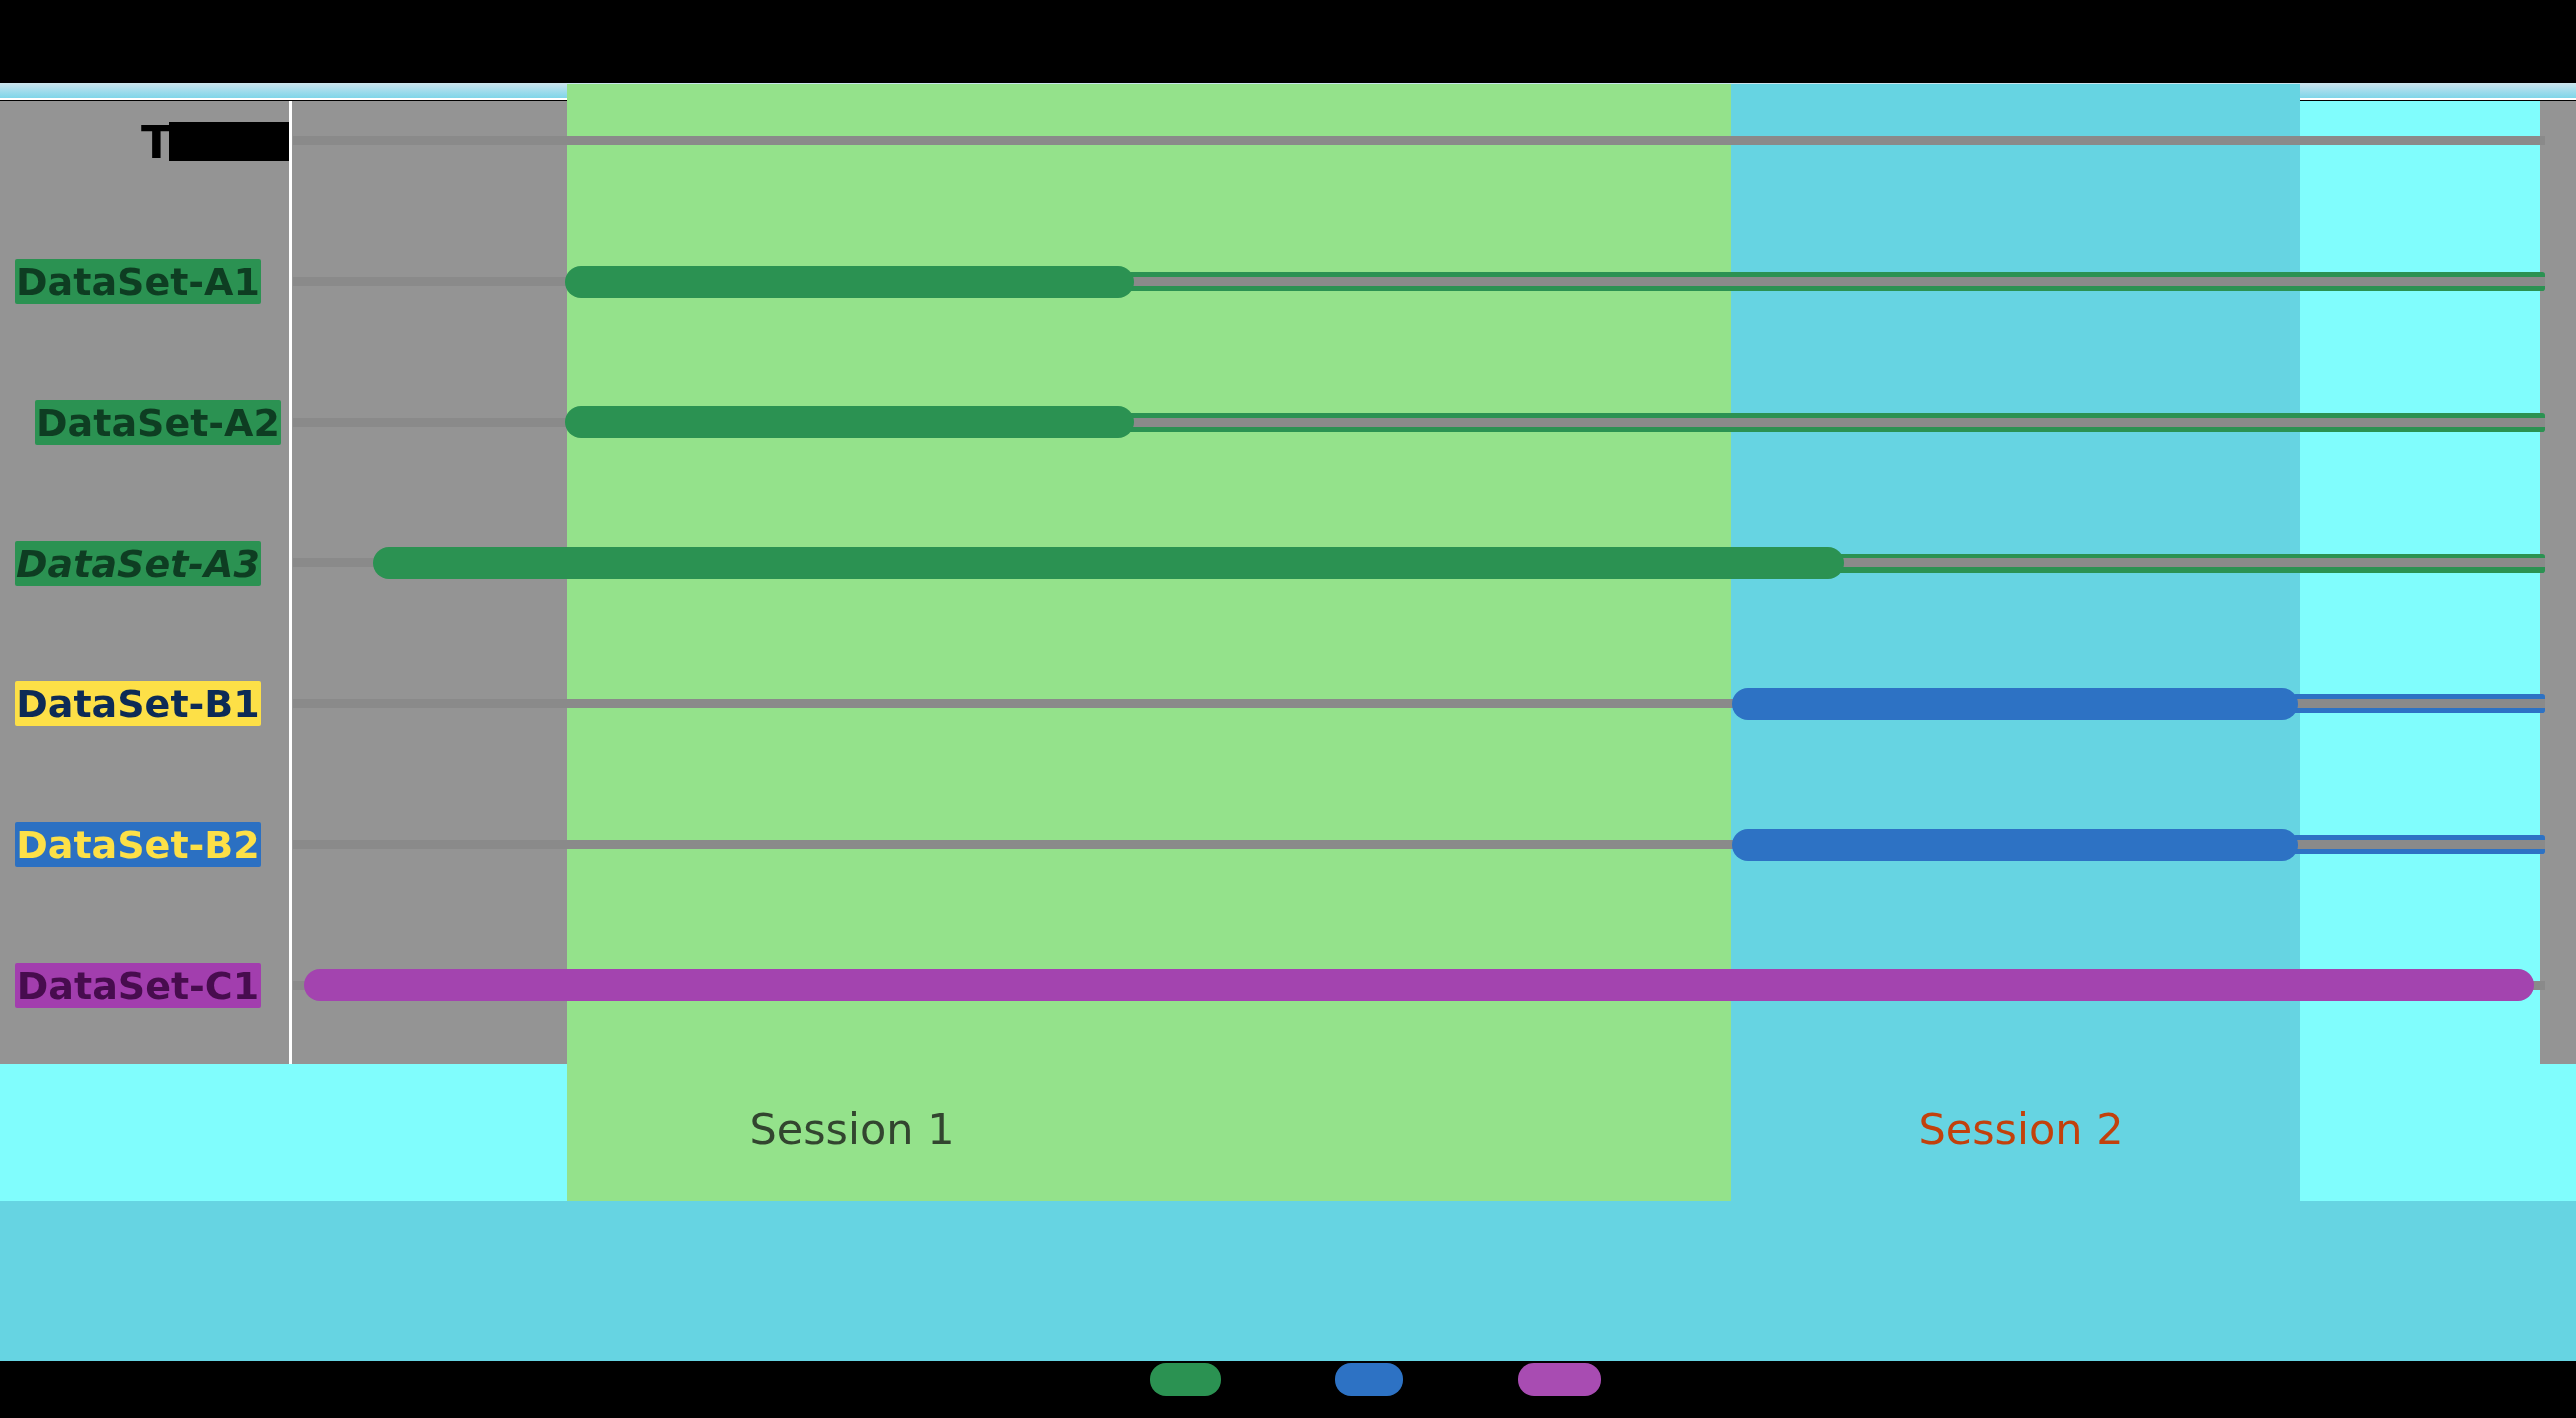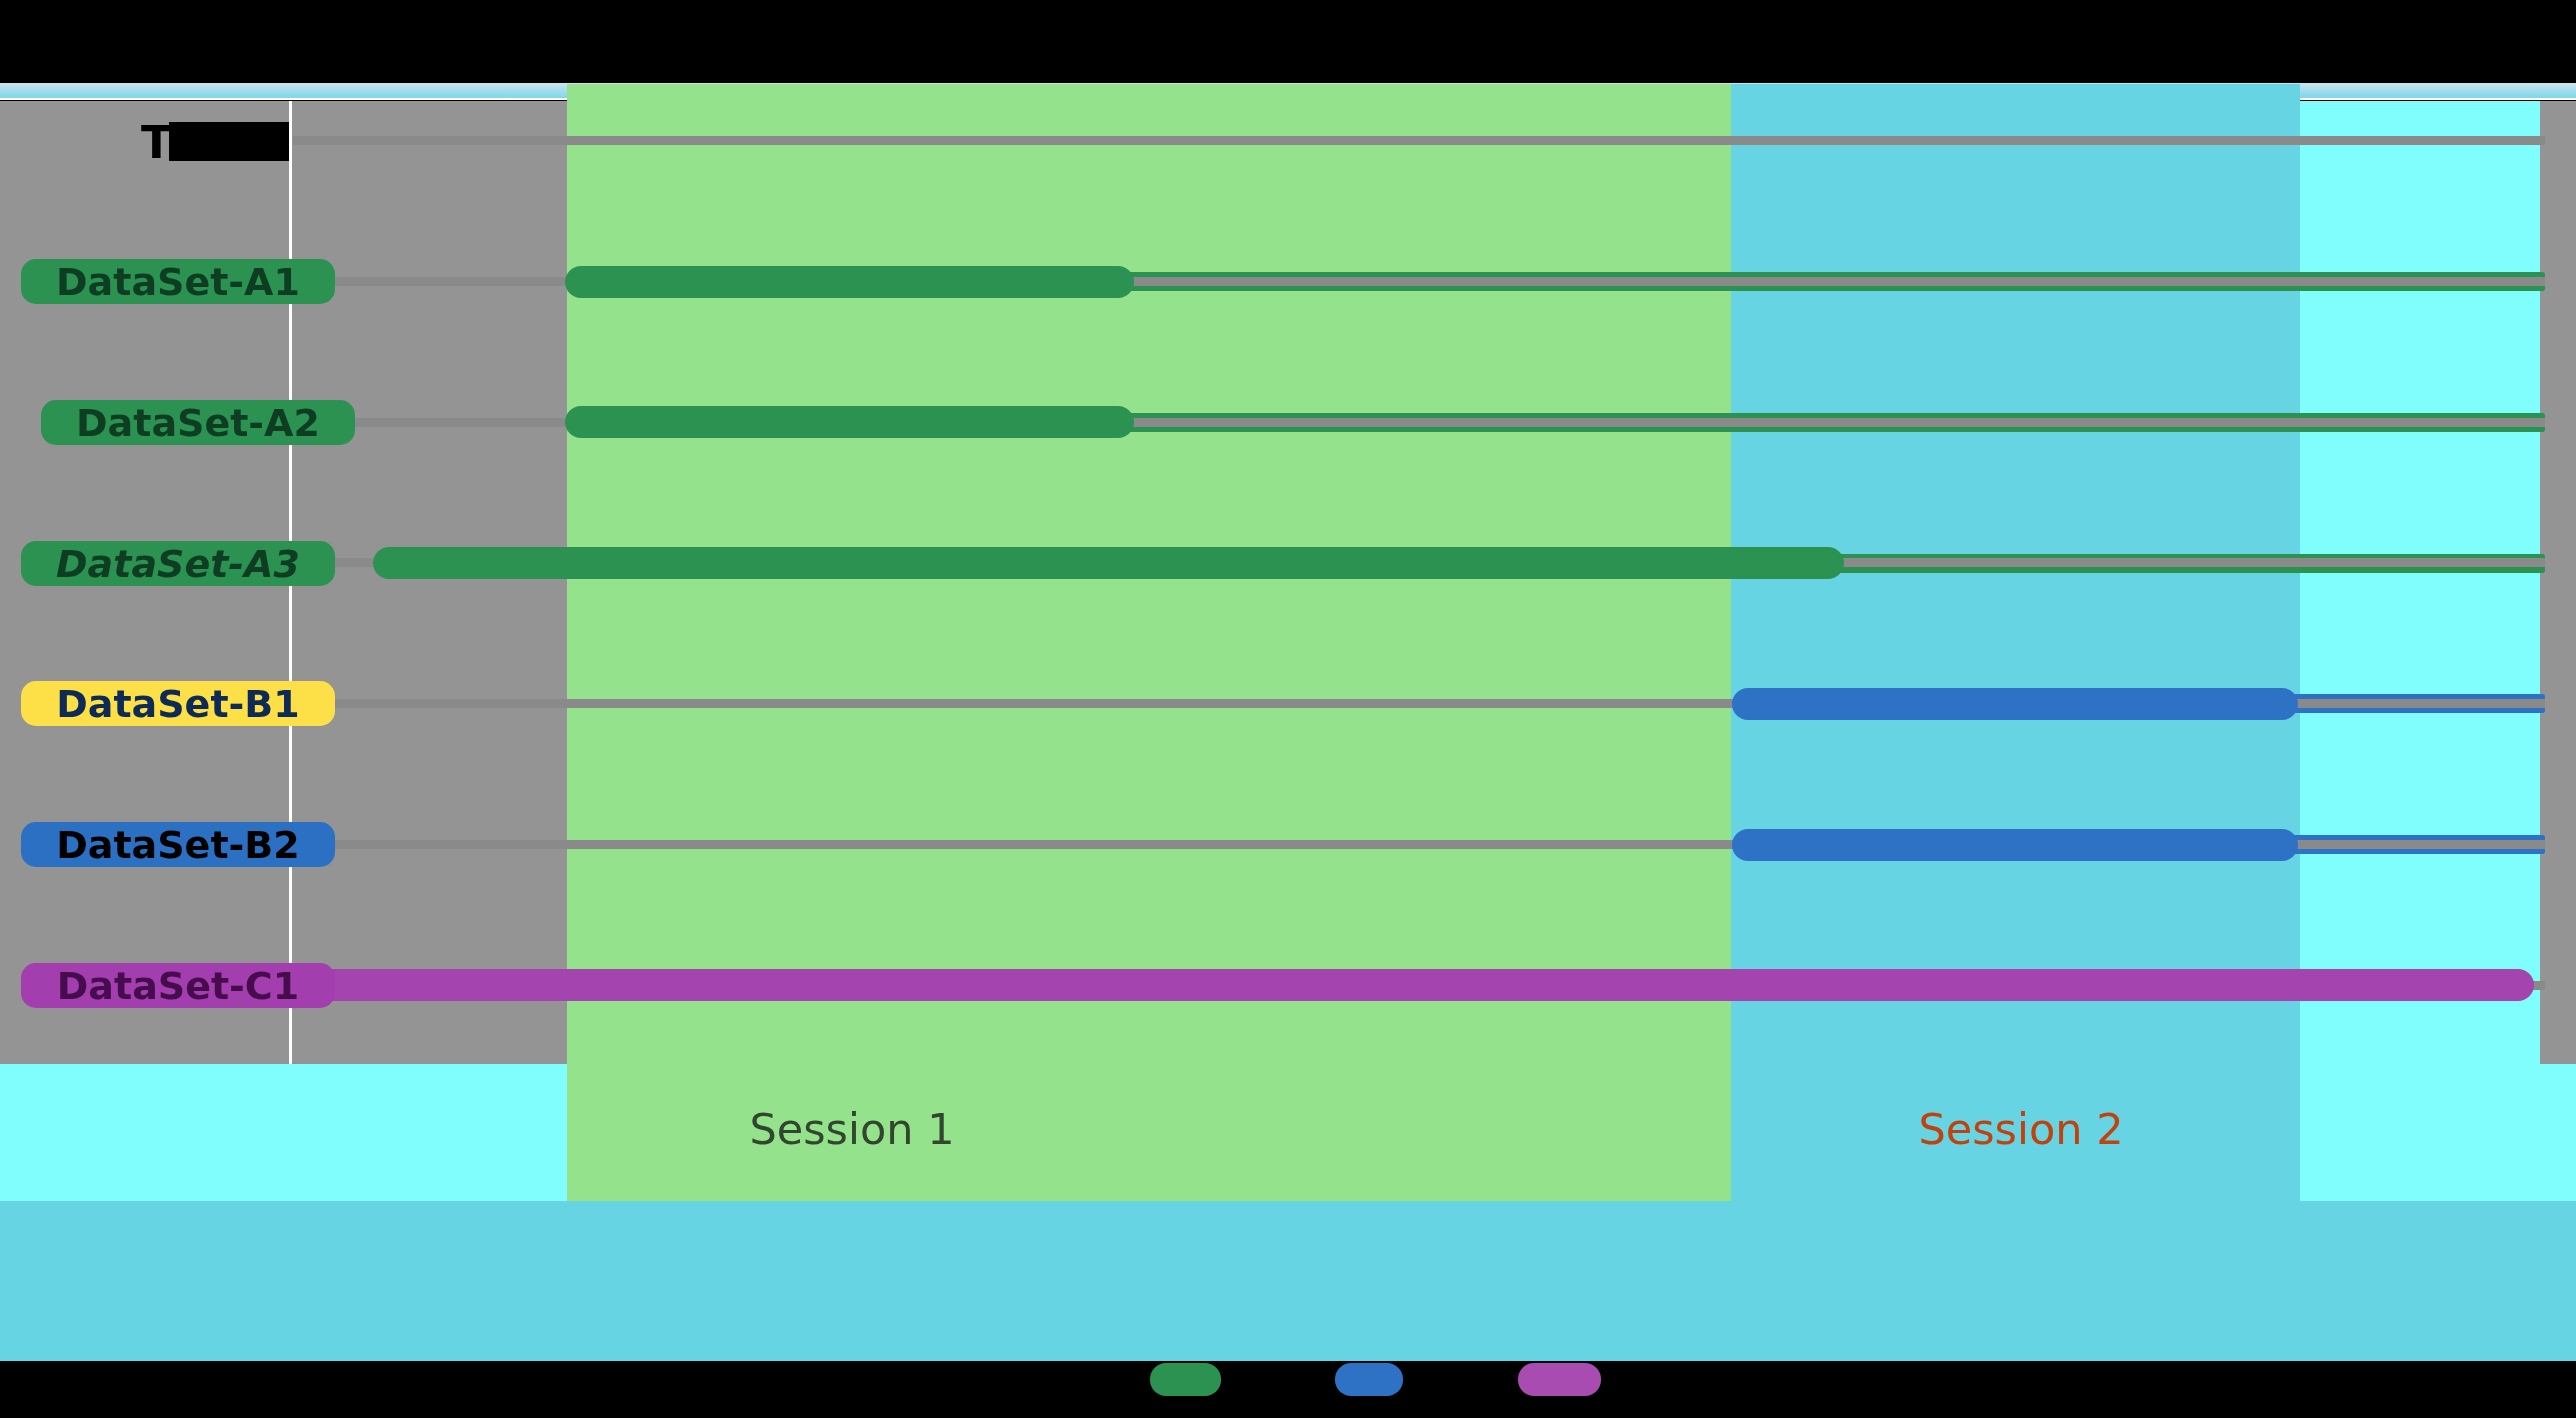--- a/index.html
+++ b/index.html
@@ -17,21 +17,21 @@
   .band-session1{left:567px;width:1165px;background:#94e28b;}
   .band-session2{left:1731px;width:569px;background:#66d4e2;}
   .band-cyan-right{left:2300px;top:101px;width:240px;height:1100px;background:#80fdfd;}
   .band-cyan-bl{left:0;top:1064px;width:567px;height:137px;background:#80fdfd;}
   .band-cyan-br{left:2540px;top:1064px;width:36px;height:137px;background:#80fdfd;}
   .strip-bottom{left:0;top:1201px;width:2576px;height:160px;background:#66d4e2;}
   .vline{left:289px;top:101px;width:2.8px;height:963px;background:#ffffff;}
   .gridline{height:9.4px;background:#8a8a8a;}
   .cont-stripe{height:19px;border-radius:2.8px;}
   .task-bar{height:32px;border-radius:16px;}
-  .row-label{left:21px;width:314px;height:45px;border-radius:15px;
+  .row-label{left:15px;width:246px;height:45px;border-radius:2px;
              display:flex;align-items:center;justify-content:center;
              font-size:38px;font-weight:700;letter-spacing:0px;white-space:nowrap;overflow:hidden;}
   .task-header-t{left:141px;top:116px;font-size:45px;font-weight:700;color:#000;}
   .task-header-box{left:169px;top:122px;width:120px;height:39px;background:#000;}
   .session-label{top:1104px;transform:translateX(-50%);font-size:43px;font-weight:400;white-space:nowrap;}
   .session1-label{left:852px;color:#32452f;}
   .session2-label{left:2021px;color:#c2410c;}
   .legend-chip{top:1363px;height:33px;border-radius:16px;}
   .legend-chip-1{left:1150px;width:71px;background:#2b9252;}
   .legend-chip-2{left:1335px;width:68px;background:#2d72c4;}
@@ -76,21 +76,21 @@
       <div class="abs task-bar" style="left: 565px; top: 266px; width: 569px; background: rgb(43, 146, 82);"></div>
       <div class="abs task-bar" style="left: 565px; top: 406px; width: 569px; background: rgb(43, 146, 82);"></div>
       <div class="abs task-bar" style="left: 373px; top: 547px; width: 1471px; background: rgb(43, 146, 82);"></div>
       <div class="abs task-bar" style="left: 1732px; top: 688px; width: 566px; background: rgb(45, 114, 196);"></div>
       <div class="abs task-bar" style="left: 1732px; top: 829px; width: 566px; background: rgb(45, 114, 196);"></div>
       <div class="abs task-bar" style="left: 304px; top: 969px; width: 2230px; background: rgb(163, 68, 175);"></div>
       <div class="abs row-label" style="top: 259px; background: rgb(43, 146, 82); color: rgb(14, 61, 34);">DataSet-A1</div>
       <div class="abs row-label" style="top: 400px; background: rgb(43, 146, 82); color: rgb(14, 61, 34); margin-left: 20px;">DataSet-A2</div>
       <div class="abs row-label" style="top: 541px; background: rgb(43, 146, 82); color: rgb(14, 61, 34); font-style: italic;">DataSet-A3</div>
       <div class="abs row-label" style="top: 681px; background: #fde047; color: rgb(13, 43, 86);">DataSet-B1</div>
-      <div class="abs row-label" style="top: 822px; background: rgb(43, 112, 194); color: #000000;">DataSet-B2</div>
+      <div class="abs row-label" style="top: 822px; background: rgb(43, 112, 194); color: #fde047;">DataSet-B2</div>
       <div class="abs row-label" style="top: 963px; background: rgb(162, 62, 174); color: rgb(71, 12, 78);">DataSet-C1</div>
     </div>
 
   <div class="abs session-label session1-label">Session 1</div>
   <div class="abs session-label session2-label">Session 2</div>
 
   <div class="abs legend-chip legend-chip-1"></div>
   <div class="abs legend-label legend-label-1"></div>
   <div class="abs legend-chip legend-chip-2"></div>
   <div class="abs legend-label legend-label-2"></div>

